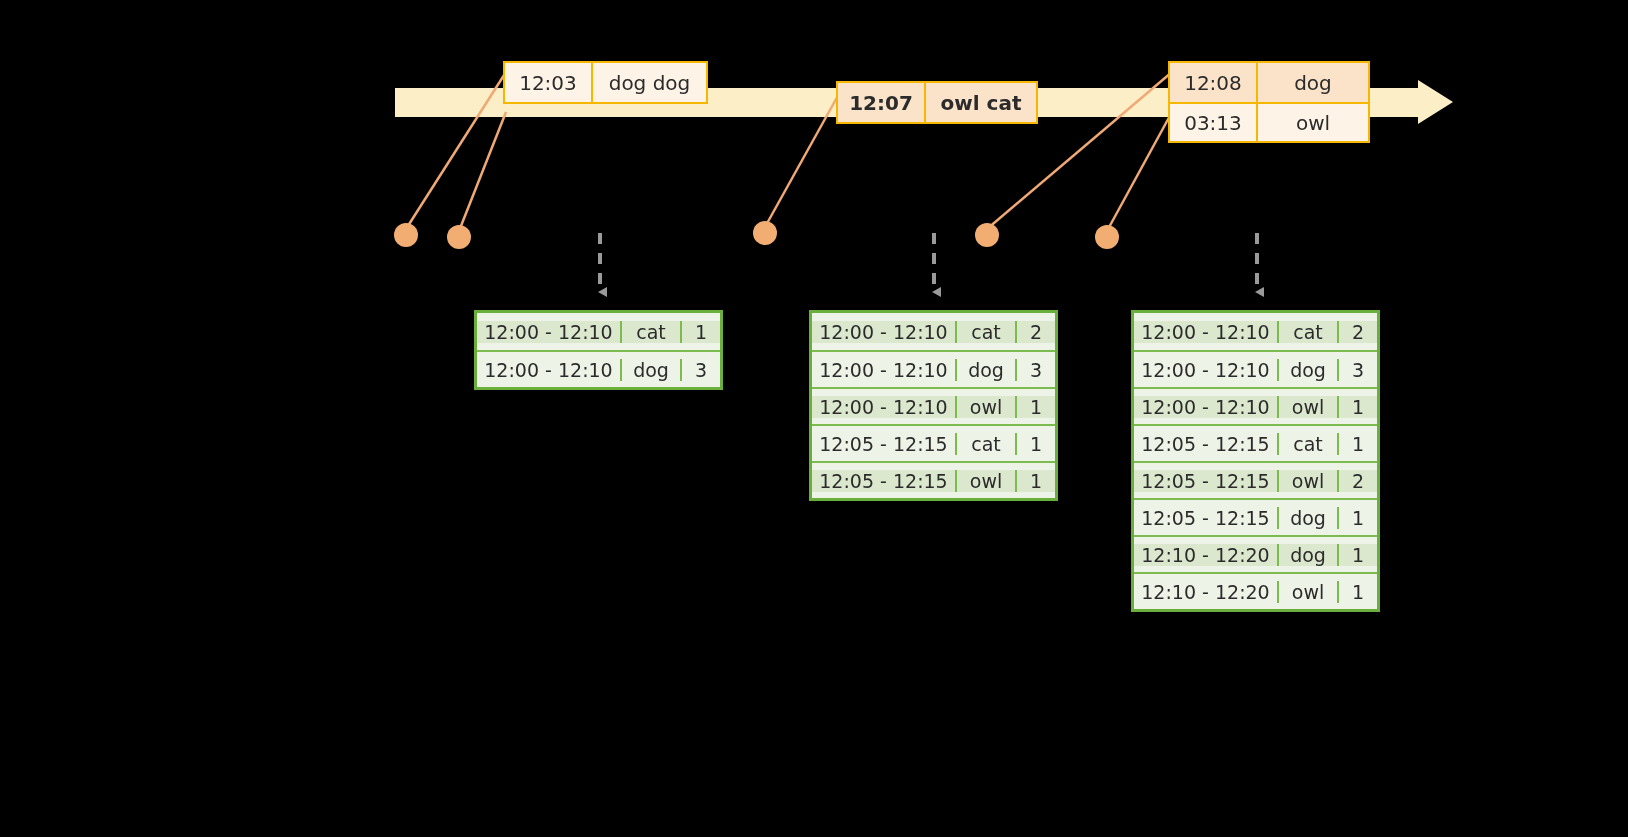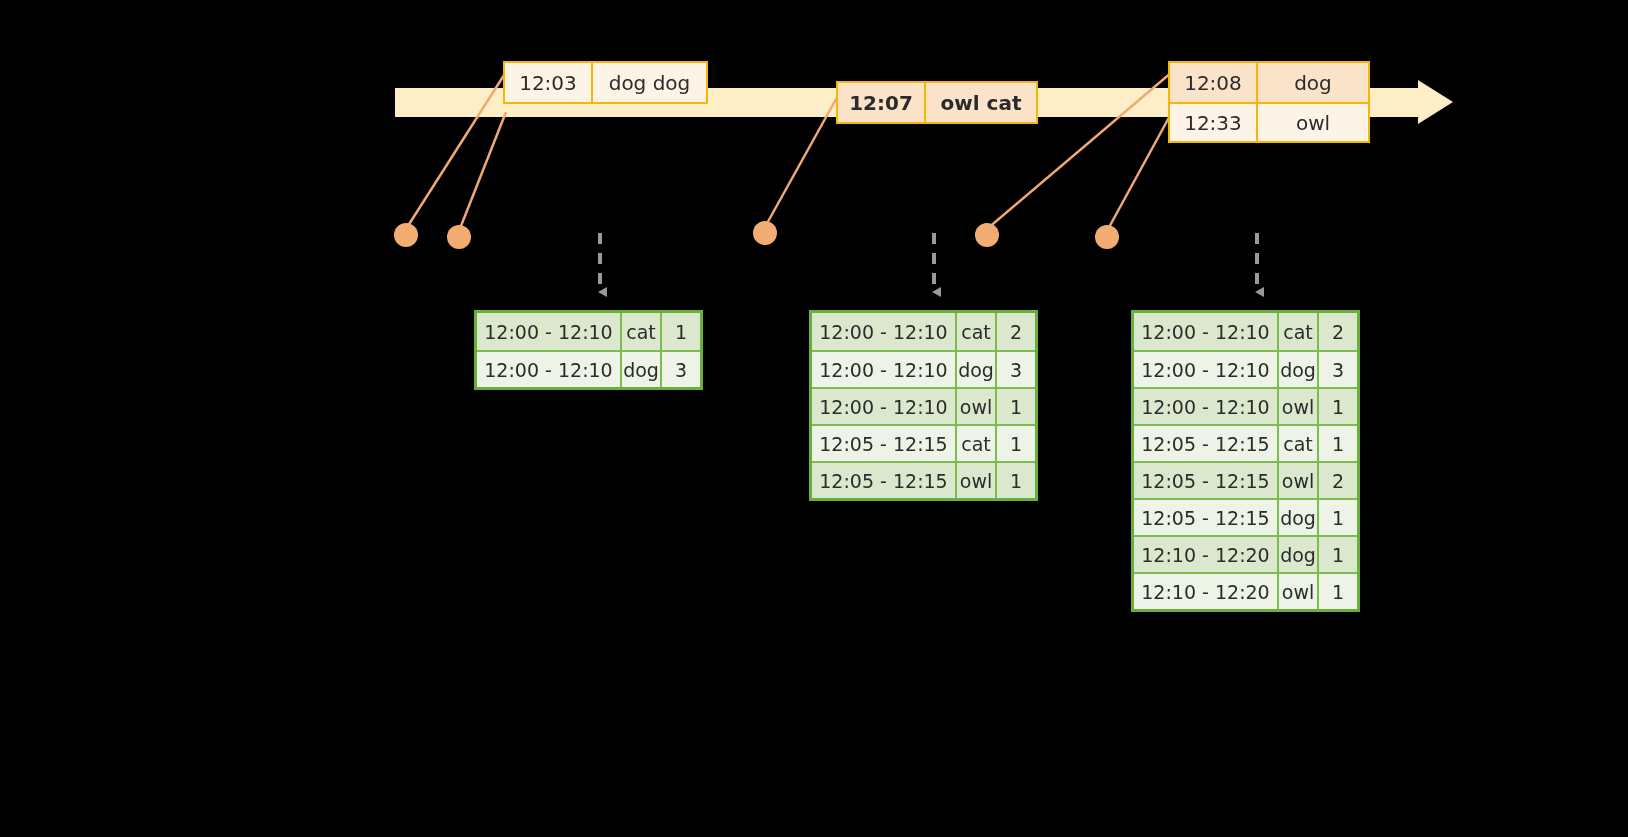--- a/index.html
+++ b/index.html
@@ -105,40 +105,41 @@
   .result-table {
     position: absolute;
     border: 3px solid #6AAE3C;
     box-sizing: border-box;
     background: #EDF3E6;
   }
   .res-row {
     display: flex;
     height: 37px;
     box-sizing: border-box;
+    align-items: center;
   }
   .res-row + .res-row {
     border-top: 2px solid #7CBB4E;
   }
   .res-row.shade .rc { background: #DCE8CE; }
   .res-row .rc { background: #EDF3E6; }
   .rc {
     display: flex;
     align-items: center;
     justify-content: center;
     font-size: 19px;
     color: #2b2b2b;
     box-sizing: border-box;
   }
   .rc-window {
     width: 145px;
     border-right: 2px solid #7CBB4E;
   }
   .rc-key {
-    width: 40px;
+    width: 60px;
     border-right: 2px solid #7CBB4E;
   }
   .rc-count {
     width: 38px;
   }
 
   #result-table-1 { left: 474px; top: 310px; }
   #result-table-2 { left: 809px; top: 310px; }
   #result-table-3 { left: 1131px; top: 310px; }
 
@@ -199,21 +200,21 @@
       <div class="ev-words">owl cat</div>
     </div>
   </div>
 
   <div class="event-box" id="event-box-3">
     <div class="event-row">
       <div class="ev-time">12:08</div>
       <div class="ev-words">dog</div>
     </div>
     <div class="event-row alt">
-      <div class="ev-time">12:33</div>
+      <div class="ev-time">03:13</div>
       <div class="ev-words">owl</div>
     </div>
   </div>
 
   <div class="result-table" id="result-table-1">
       <div class="res-row shade">
         <div class="rc rc-window">12:00 - 12:10</div>
         <div class="rc rc-key">cat</div>
         <div class="rc rc-count">1</div>
       </div>

